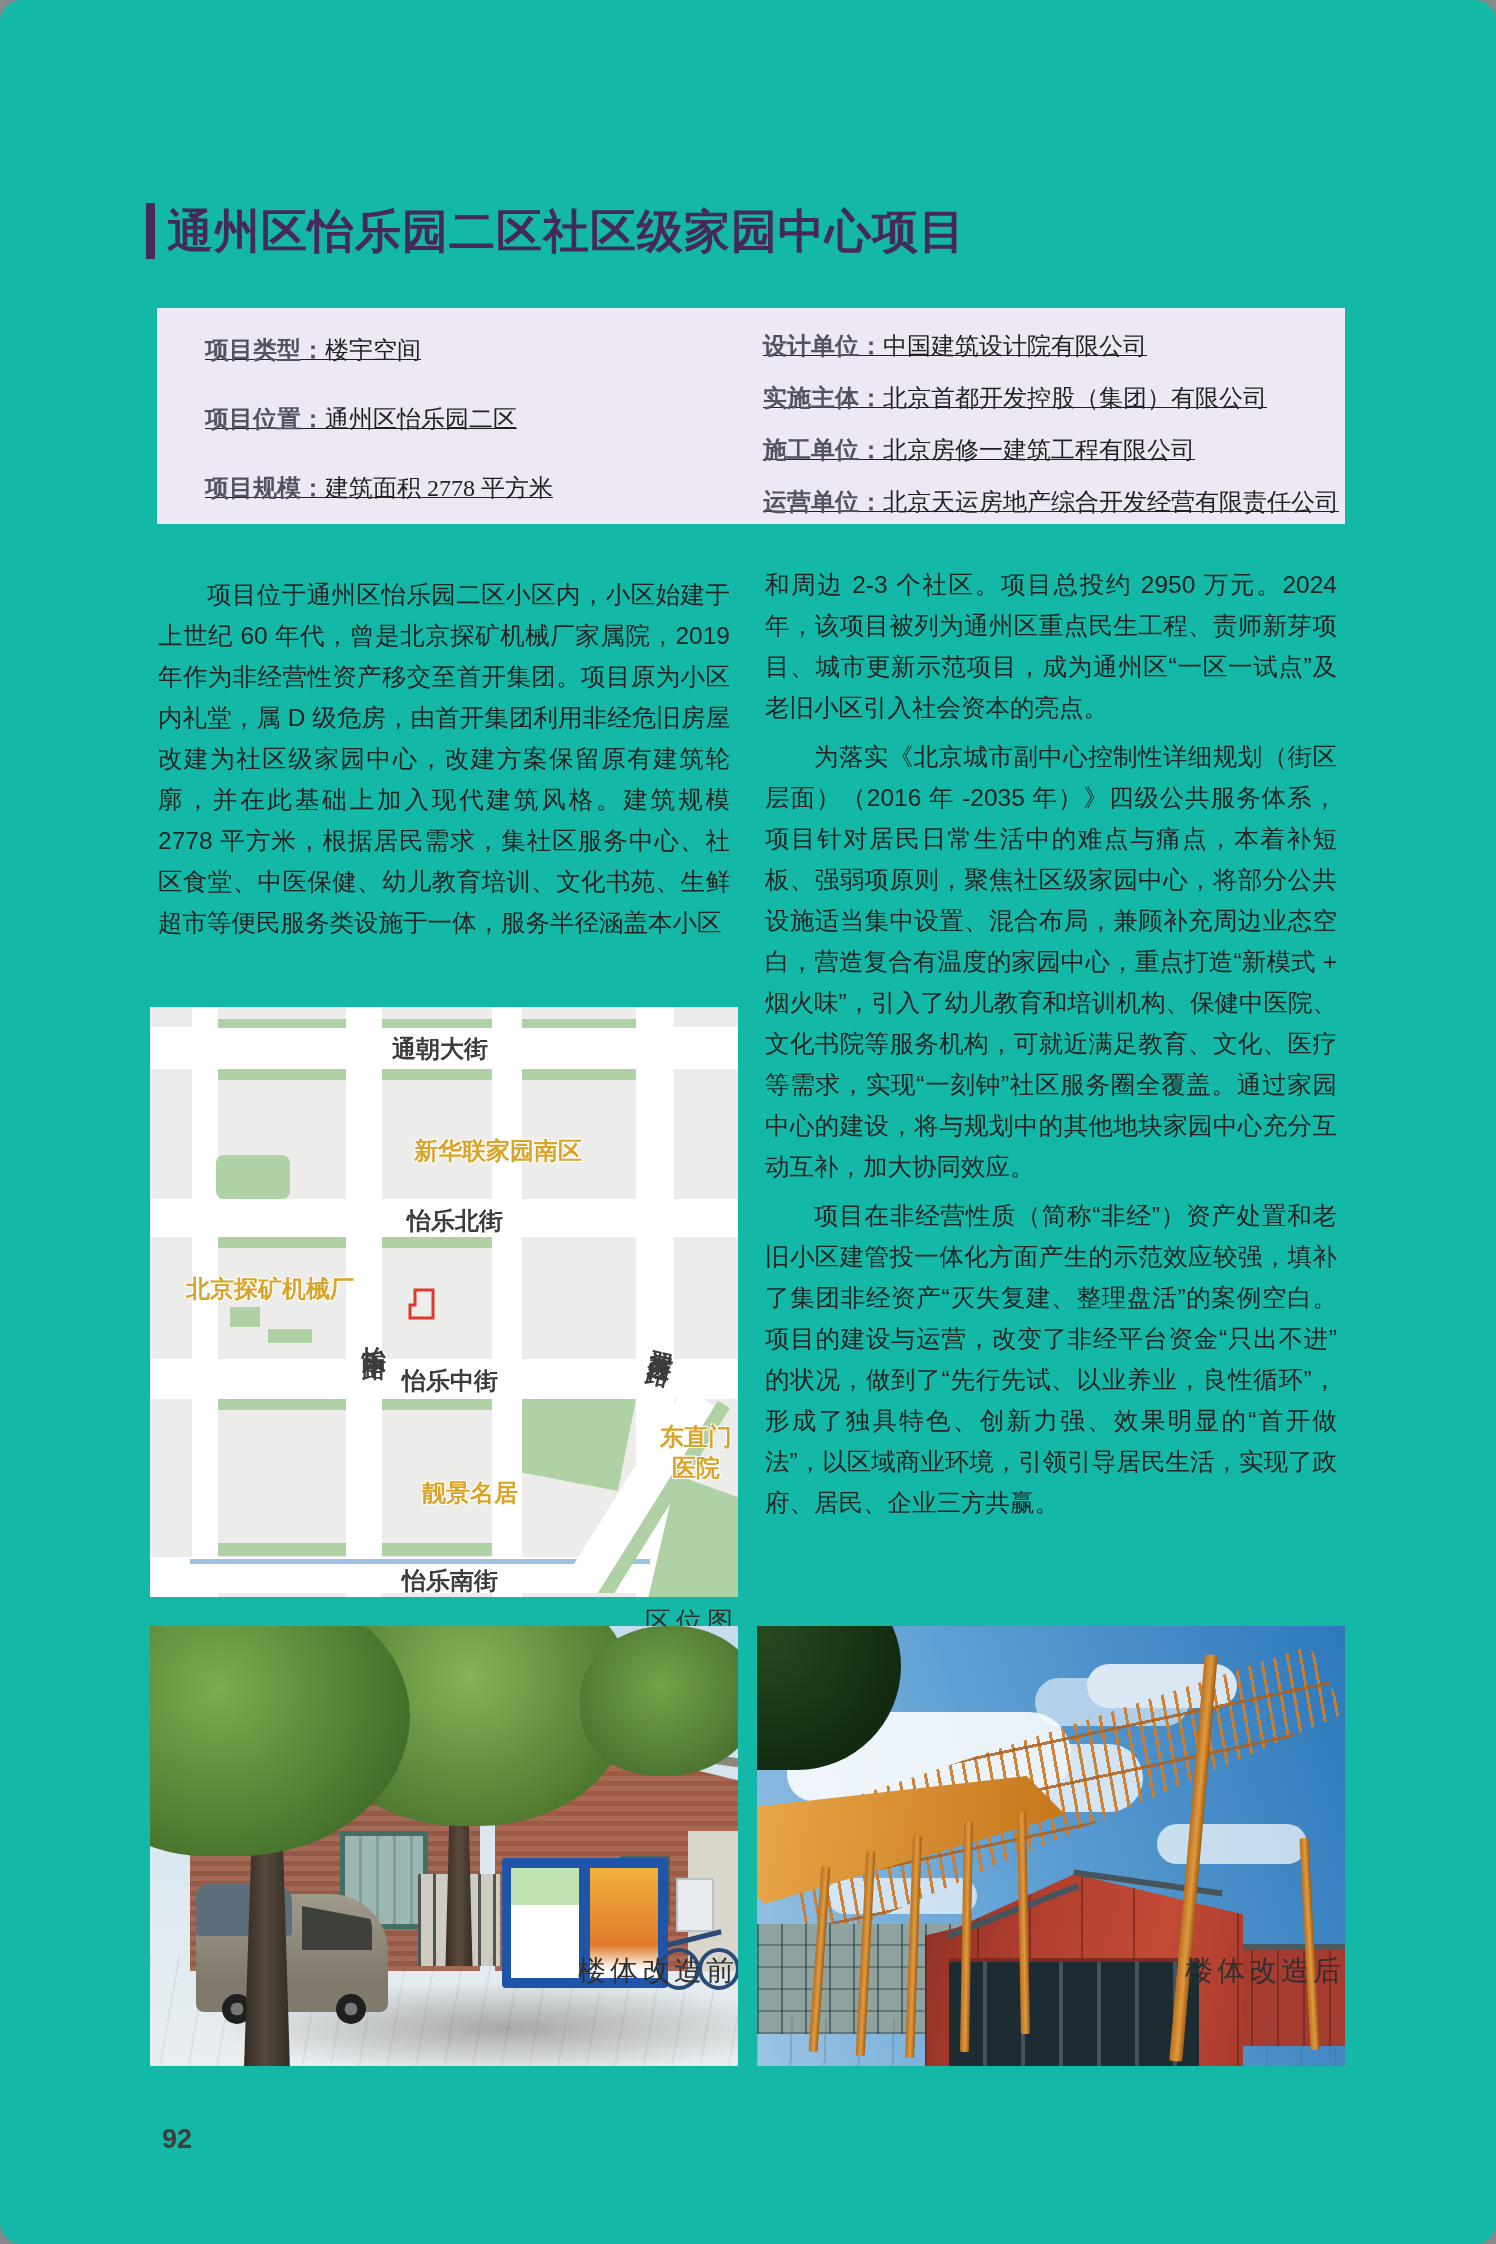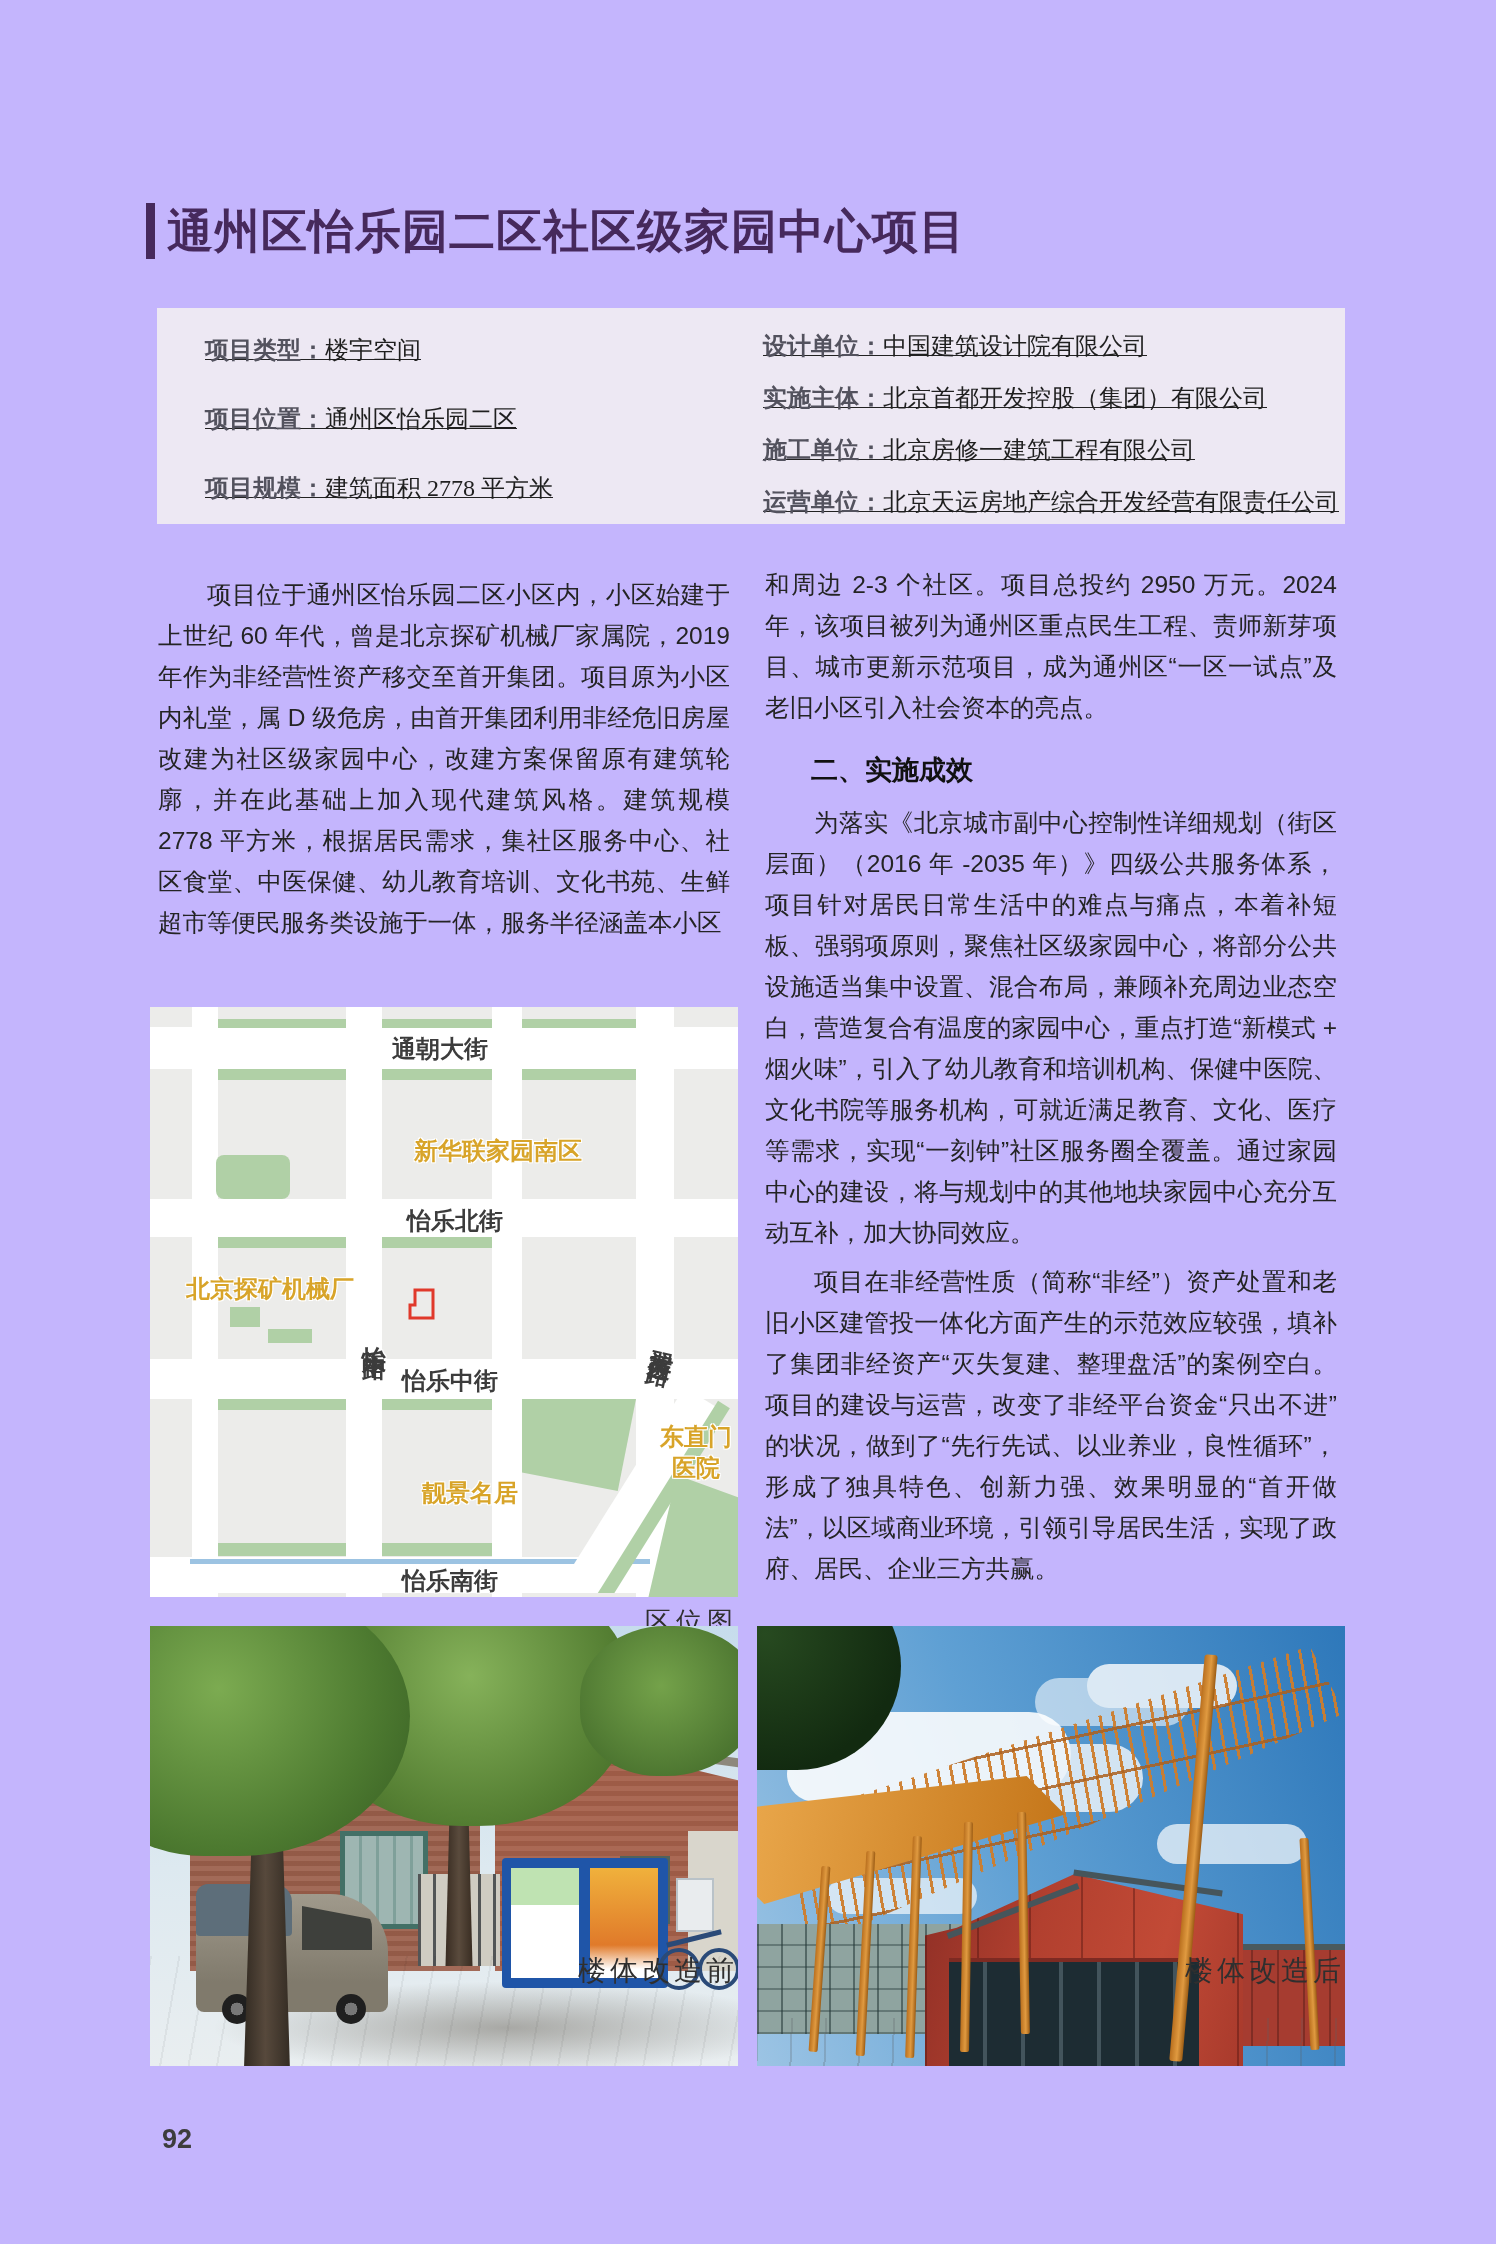--- a/index.html
+++ b/index.html
@@ -1,19 +1,19 @@
 <!DOCTYPE html>
 <html lang="zh"><head>
 <meta charset="utf-8">
 <style>
   html,body{margin:0;padding:0;background:#888;}
   .page{
-    position:relative;width:1496px;height:2244px;background:#c4b5fd;
+    position:relative;width:1496px;height:2244px;background:#14b8a6;
     margin:0 auto;overflow:hidden;
-    font-family:"Liberation Sans",sans-serif;color:#222;
+    font-family:"Liberation Sans",sans-serif;color:#222;border-radius:21px;
   }
   
   .title-wrap{position:absolute;left:146px;top:203px;display:flex;align-items:center;}
   .title-bar{width:9px;height:56px;background:#46295C;margin-right:12px;}
   .page-title{font-size:46px;font-weight:700;color:#46295C;letter-spacing:1px;line-height:56px;}
   
   .info-box{position:absolute;left:157px;top:308px;width:1188px;height:216px;background:#EDE8F3;}
   .info-col{position:absolute;top:0;}
   .info-col.left{left:48px;top:26px;}
   .info-col.right{left:606px;top:22px;}
@@ -186,21 +186,20 @@
       </div>
     </div>
   </div>
 
   <div class="col col-left">
     <p class="body-p">项目位于通州区怡乐园二区小区内，小区始建于上世纪 60 年代，曾是北京探矿机械厂家属院，2019 年作为非经营性资产移交至首开集团。项目原为小区内礼堂，属 D 级危房，由首开集团利用非经危旧房屋改建为社区级家园中心，改建方案保留原有建筑轮廓，并在此基础上加入现代建筑风格。建筑规模 2778 平方米，根据居民需求，集社区服务中心、社区食堂、中医保健、幼儿教育培训、文化书苑、生鲜超市等便民服务类设施于一体，服务半径涵盖本小区</p>
   </div>
 
   <div class="col col-right">
     <p class="body-p no-indent">和周边 2-3 个社区。项目总投约 2950 万元。2024 年，该项目被列为通州区重点民生工程、责师新芽项目、城市更新示范项目，成为通州区“一区一试点”及老旧小区引入社会资本的亮点。</p>
-    <h2 class="sec-heading">二、实施成效</h2>
     <p class="body-p">为落实《北京城市副中心控制性详细规划（街区层面）（2016 年 -2035 年）》四级公共服务体系，项目针对居民日常生活中的难点与痛点，本着补短板、强弱项原则，聚焦社区级家园中心，将部分公共设施适当集中设置、混合布局，兼顾补充周边业态空白，营造复合有温度的家园中心，重点打造“新模式 + 烟火味”，引入了幼儿教育和培训机构、保健中医院、文化书院等服务机构，可就近满足教育、文化、医疗等需求，实现“一刻钟”社区服务圈全覆盖。通过家园中心的建设，将与规划中的其他地块家园中心充分互动互补，加大协同效应。</p>
     <p class="body-p">项目在非经营性质（简称“非经”）资产处置和老旧小区建管投一体化方面产生的示范效应较强，填补了集团非经资产“灭失复建、整理盘活”的案例空白。项目的建设与运营，改变了非经平台资金“只出不进”的状况，做到了“先行先试、以业养业，良性循环”，形成了独具特色、创新力强、效果明显的“首开做法”，以区域商业环境，引领引导居民生活，实现了政府、居民、企业三方共赢。</p>
   </div>
 
   <div class="map">
     <div>
 
       <div class="mb" style="left:0;top:0;width:42px;height:20px;"></div>
       <div class="mb" style="left:68px;top:0;width:128px;height:20px;"></div>
       <div class="mb" style="left:232px;top:0;width:110px;height:20px;"></div>

